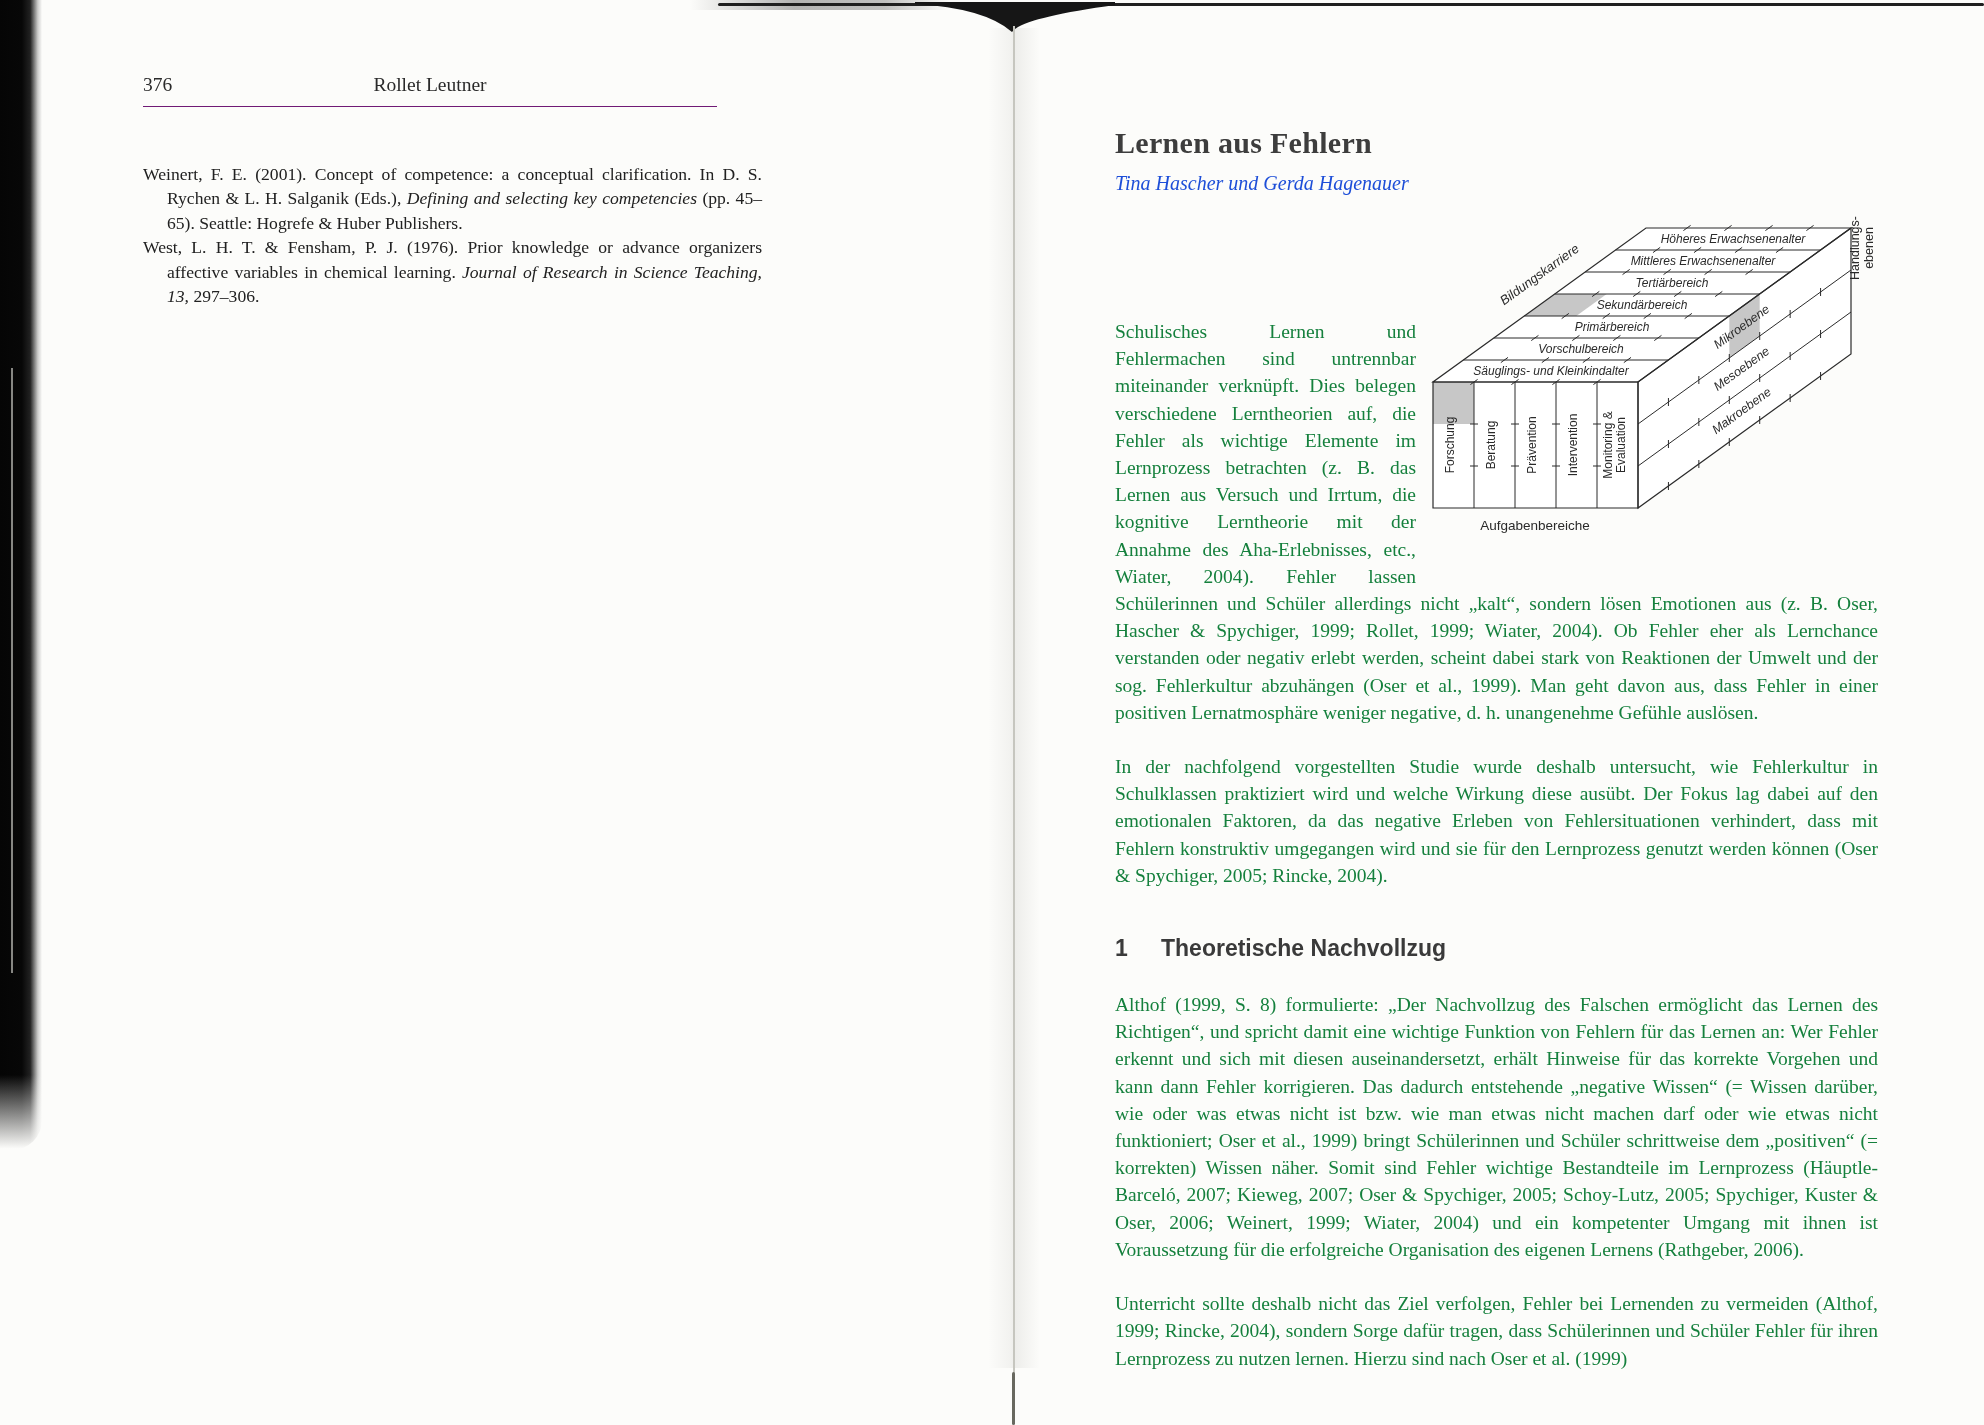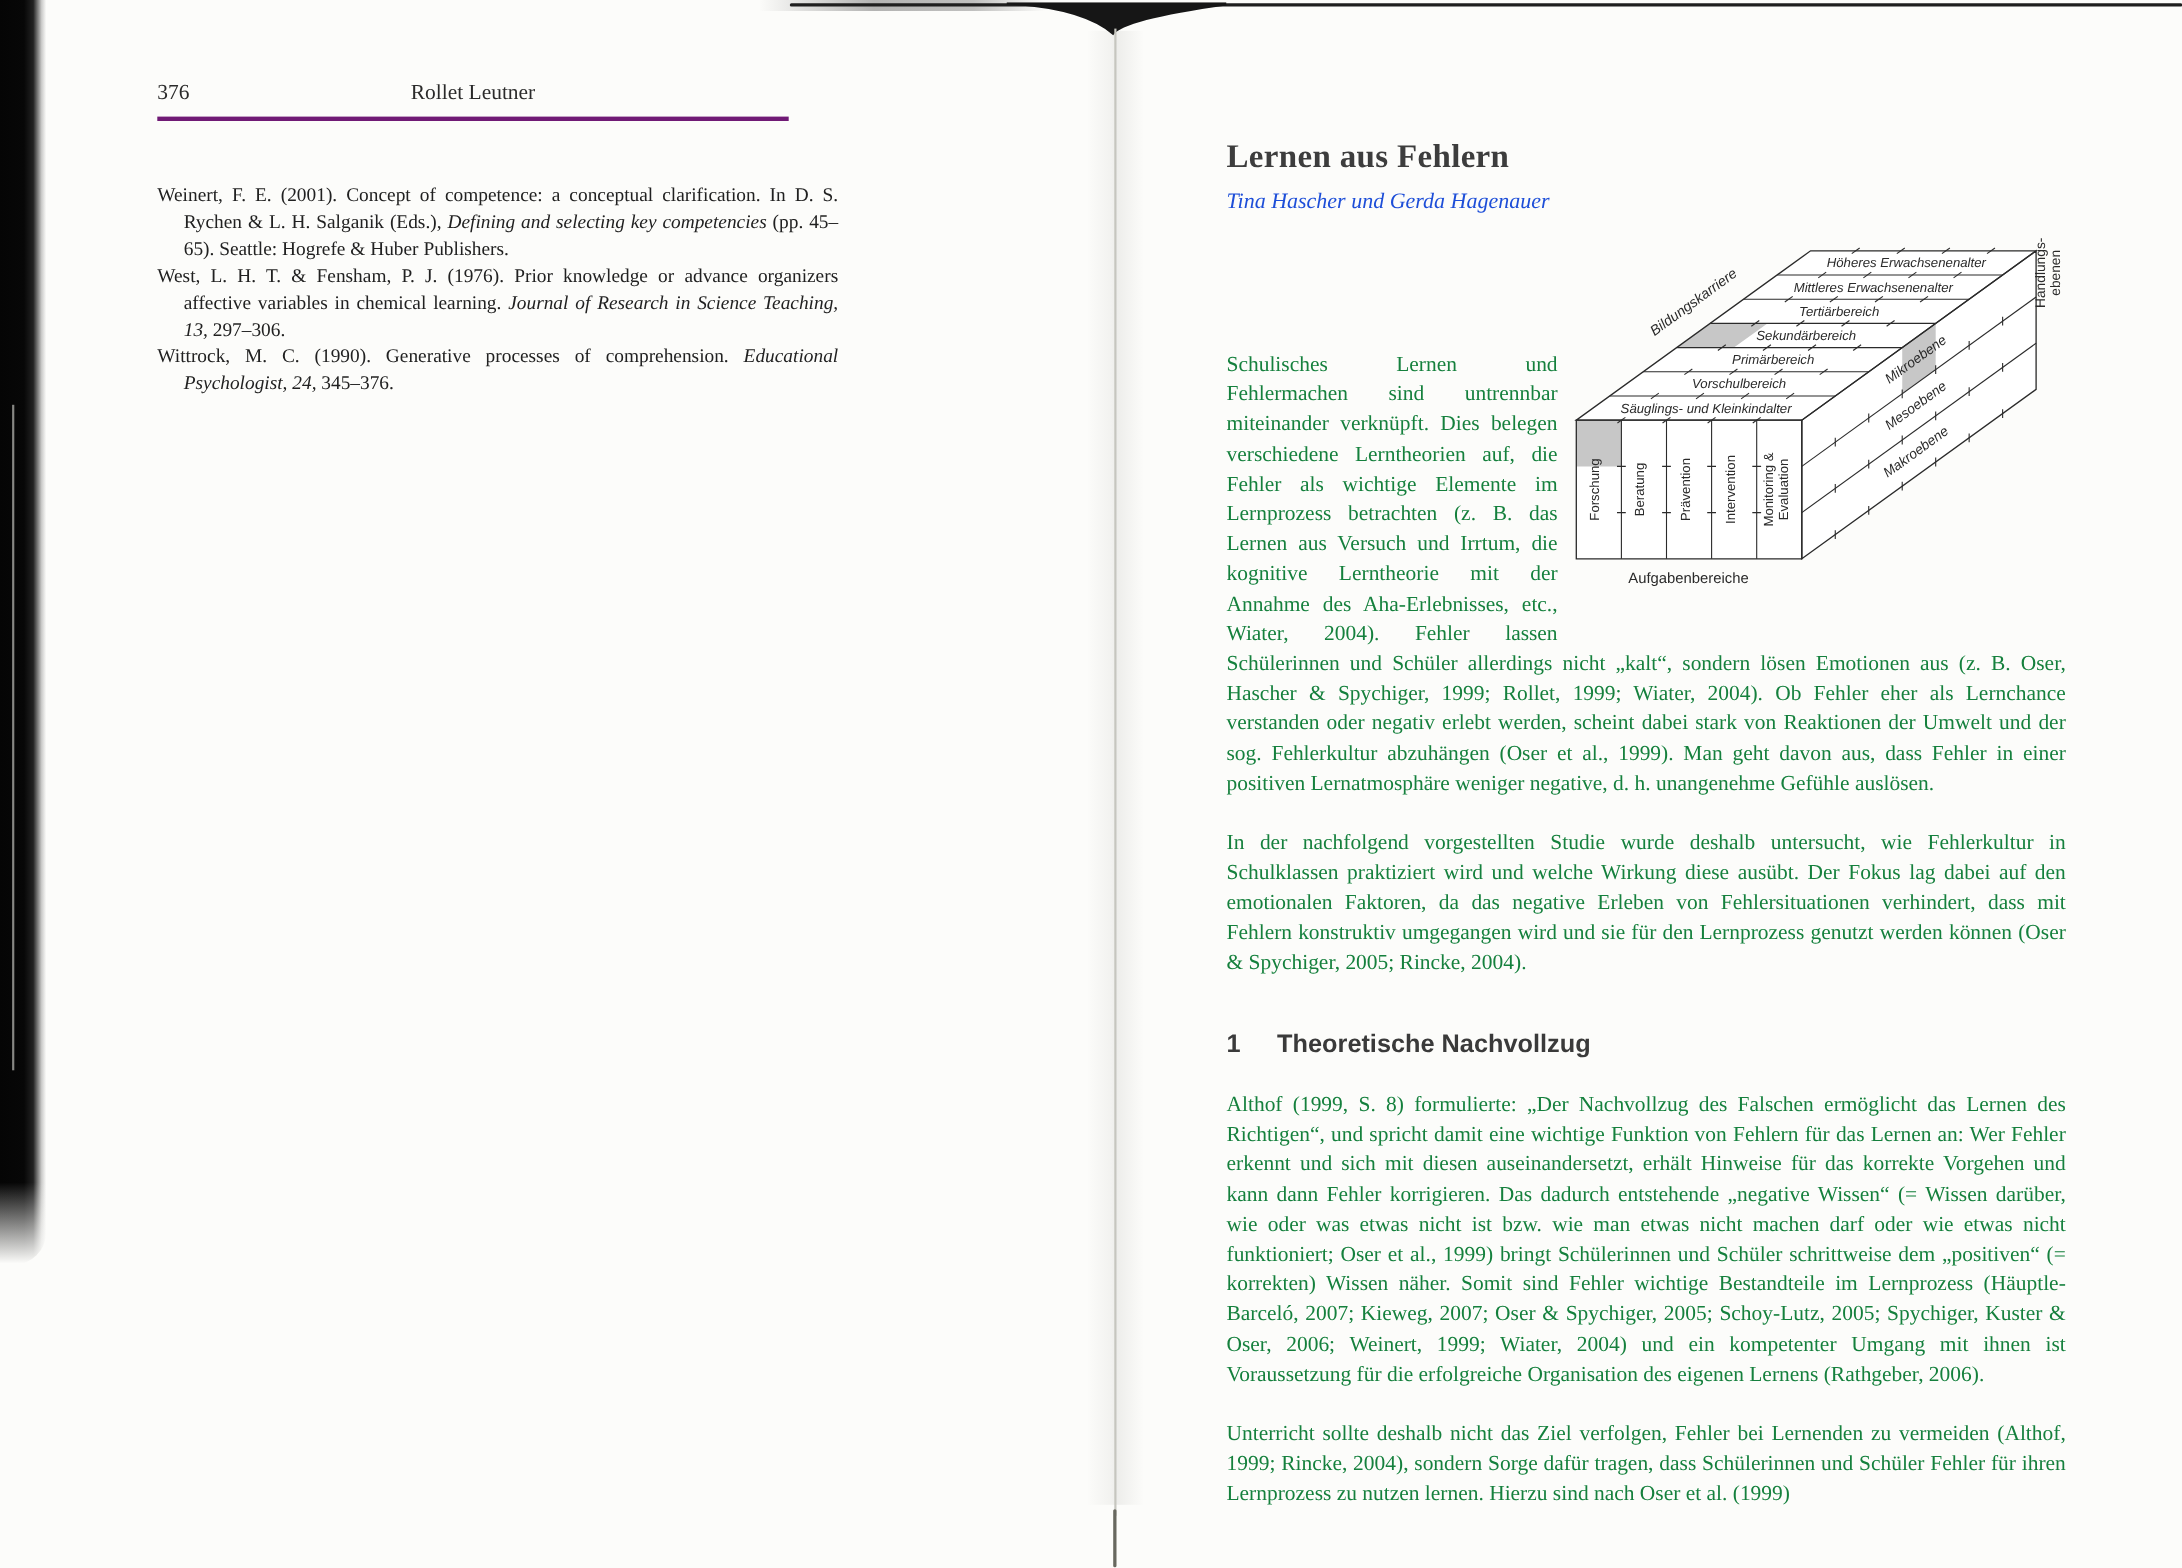--- a/index.html
+++ b/index.html
@@ -18,21 +18,21 @@
   .book-top-line{position:absolute;left:718px;top:3px;width:1266px;height:3px;background:#1f1f1f;border-radius:2px;}
   .book-top-smudge{position:absolute;left:690px;top:0;width:260px;height:10px;
     background:linear-gradient(to right,rgba(130,130,130,0),rgba(120,120,120,.55) 40%,rgba(80,80,80,.35) 75%,rgba(80,80,80,0));}
   .fold-wedge{position:absolute;left:915px;top:2px;}
   .fold-band{position:absolute;left:988px;top:28px;width:52px;height:1340px;
     background:linear-gradient(to right,rgba(60,60,50,0),rgba(60,60,50,.05) 42%,rgba(60,60,50,.08) 52%,rgba(60,60,50,0));}
   .fold-line{position:absolute;left:1013px;top:26px;width:2px;height:1352px;background:#c6c6bf;}
   .fold-line-bottom{position:absolute;left:1012px;top:1372px;width:3px;height:53px;background:#68685f;border-radius:2px;}
   
   .left-page{position:absolute;left:143px;top:74px;width:574px;}
-  .page-head{position:relative;height:24px;padding-bottom:8px;border-bottom:4px solid #701a75;
+  .page-head{position:relative;height:24px;padding-bottom:8px;border-bottom:1px solid #701a75;
     font-size:19.5px;color:#2a2a2a;}
   .page-num{position:absolute;left:0;top:0;}
   .running-head{position:absolute;left:0;right:0;top:0;text-align:center;}
   .refs{margin-top:55px;width:619px;font-size:17.6px;line-height:24.4px;text-align:justify;
     color:#212121;hyphens:auto;}
   .ref{margin:0;padding-left:24px;text-indent:-24px;}
   .it{font-style:italic;}
   
   .right-page{position:absolute;left:1115px;top:126px;width:763px;}
   .fig-float{float:right;width:452px;height:398px;margin:62px 0 4px 10px;}
@@ -71,21 +71,20 @@
 <div class="fold-line-bottom"></div>
 
 <div class="left-page">
   <div class="page-head">
     <span class="page-num">376</span>
     <span class="running-head">Rollet Leutner</span>
   </div>
   <div class="refs" lang="en">
     <p class="ref"><span>Weinert, F. E. (2001). Concept of competence: a conceptual clarification. In D. S. Rychen &amp; L. H. Salganik (Eds.), </span><span class="it">Defining and selecting key competencies</span><span> (pp. 45–65). Seattle: Hogrefe &amp; Huber Publishers.</span></p>
     <p class="ref"><span>West, L. H. T. &amp; Fensham, P. J. (1976). Prior knowledge or advance organizers affective variables in chemical learning. </span><span class="it">Journal of Research in Science Teaching, 13,</span><span> 297–306.</span></p>
-    <p class="ref"><span>Wittrock, M. C. (1990). Generative processes of comprehension. </span><span class="it">Educational Psychologist, 24,</span><span> 345–376.</span></p>
   </div>
 </div>
 
 <div class="right-page">
 
   <div class="fig-float">
     <svg class="fig-svg" viewBox="0 0 452 354">
 
       <g>
         <polygon points="7,194 212,194 425,40 220,40" fill="#ffffff"></polygon>

